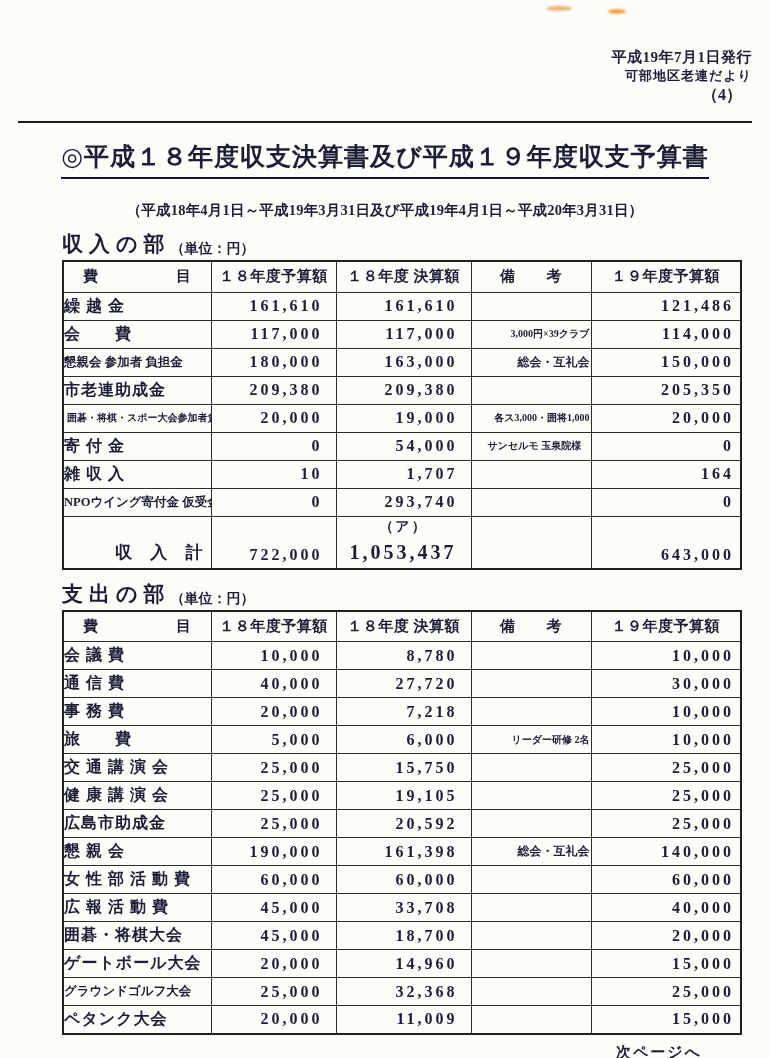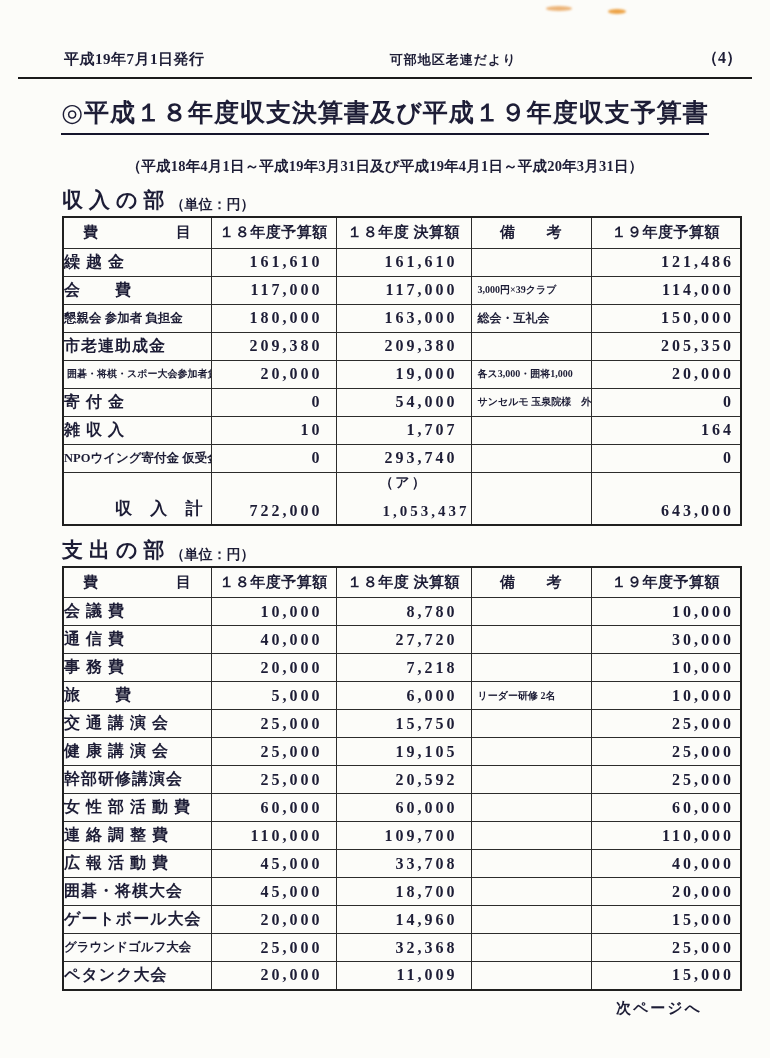--- a/index.html
+++ b/index.html
@@ -14,21 +14,22 @@
   
   .artifact{position:absolute;border-radius:50%;filter:blur(1px);opacity:.8;}
   .a1{left:546px;top:6px;width:26px;height:5px;background:#e07a10;opacity:.55;}
   .a2{left:608px;top:9px;width:18px;height:5px;background:#e8860c;opacity:.75;}
 
   
   .page-header{
     margin:48px 18px 0 18px;
     display:flex;justify-content:space-between;align-items:flex-end;
     border-bottom:2px solid #1b1b1b;
-    padding-bottom:8px;
+    padding-bottom:15px;
+    flex-direction:column;
   }
   .ph-left{font-size:15px;font-weight:bold;padding-left:46px;letter-spacing:.5px;}
   .ph-center{font-size:13px;font-weight:bold;letter-spacing:1px;}
   .ph-right{font-size:16px;font-weight:bold;padding-right:10px;}
 
   
   .title-wrap{text-align:center;margin-top:17px;}
   .doc-title{
     display:inline-block;
     font-size:25px;font-weight:bold;letter-spacing:1px;
@@ -64,29 +65,29 @@
     overflow:hidden;white-space:nowrap;
     box-sizing:border-box;
   }
   th{font-size:15px;font-weight:bold;height:31px;text-align:center;letter-spacing:.5px;}
   td{height:28px;font-weight:600;}
   td.item{font-size:16px;text-align:left;padding-left:0;letter-spacing:1px;}
   td.item.sm{font-size:12.5px;letter-spacing:0;}
   td.item.xs{font-size:10px;letter-spacing:0;padding-left:3px;}
   td.num{font-size:16px;text-align:right;padding-right:13px;letter-spacing:3px;}
   td.num:last-child{padding-right:6px;}
-  td.note{font-size:12px;text-align:left;padding-left:6px;letter-spacing:0;}
+  td.note{font-size:12px;text-align:right;padding-left:16px;letter-spacing:0;}
   td.note.sm-note{font-size:10px;}
 
   
   tr.total-row td{height:52px;vertical-align:bottom;padding-bottom:4px;}
   td.total-label{font-size:17px;font-weight:bold;text-align:right;letter-spacing:7px;}
   .mark-cell{display:flex;flex-direction:column;justify-content:space-between;height:46px;}
   .mark{font-size:14px;font-weight:bold;text-align:center;letter-spacing:2px;}
-  .mark-val{font-size:15px;text-align:right;letter-spacing:3px;font-weight:600;}
+  .mark-val{font-size:20px;text-align:right;padding-right:13px;letter-spacing:3px;font-weight:600;}
 
   .expense-table{margin-top:2px;}
 
   
   .page-footer{
     width:678px;margin:8px 0 0 62px;
     text-align:right;font-size:15px;font-weight:bold;letter-spacing:2px;
     padding-right:38px;box-sizing:border-box;
   }
 </style>
@@ -276,43 +277,43 @@
 
   <tr>
     <td class="item">健 康 講 演 会</td>
     <td class="num">25,000</td>
     <td class="num">19,105</td>
     <td class="note"></td>
     <td class="num">25,000</td>
   </tr>
 
   <tr>
-    <td class="item">幹部研修講演会</td>
+    <td class="item">広島市助成金</td>
     <td class="num">25,000</td>
     <td class="num">20,592</td>
     <td class="note"></td>
     <td class="num">25,000</td>
   </tr>
 
+  <tr>
+    <td class="item">懇 親 会</td>
+    <td class="num">190,000</td>
+    <td class="num">161,398</td>
+    <td class="note">総会・互礼会</td>
+    <td class="num">140,000</td>
+  </tr>
 
   <tr>
     <td class="item">女 性 部 活 動 費</td>
     <td class="num">60,000</td>
     <td class="num">60,000</td>
     <td class="note"></td>
     <td class="num">60,000</td>
   </tr>
 
-  <tr>
-    <td class="item">連 絡 調 整 費</td>
-    <td class="num">110,000</td>
-    <td class="num">109,700</td>
-    <td class="note"></td>
-    <td class="num">110,000</td>
-  </tr>
 
   <tr>
     <td class="item">広 報 活 動 費</td>
     <td class="num">45,000</td>
     <td class="num">33,708</td>
     <td class="note"></td>
     <td class="num">40,000</td>
   </tr>
 
   <tr>

